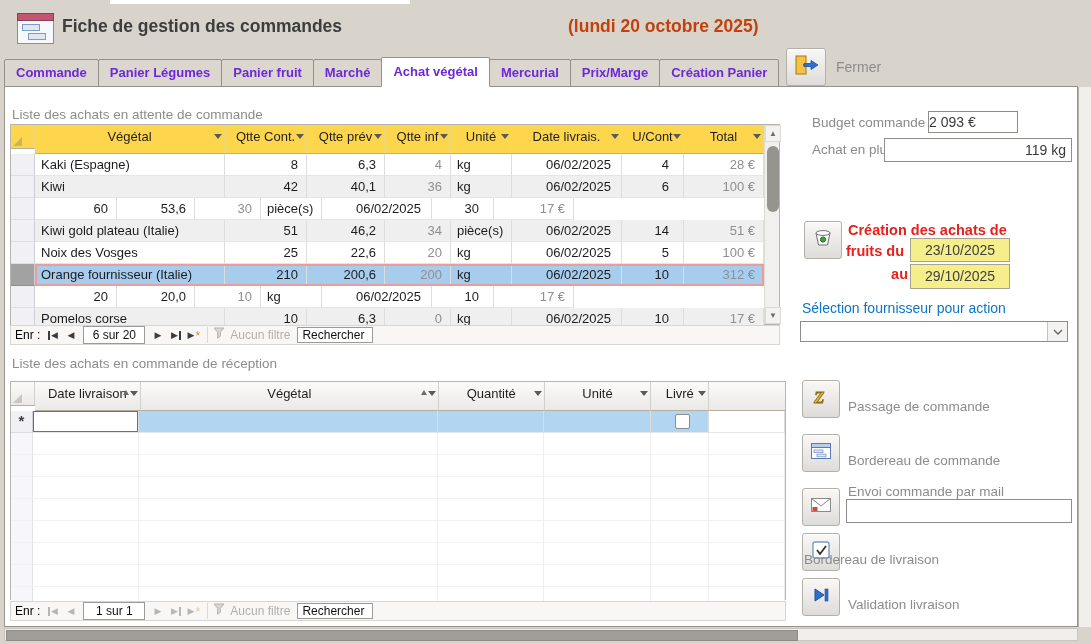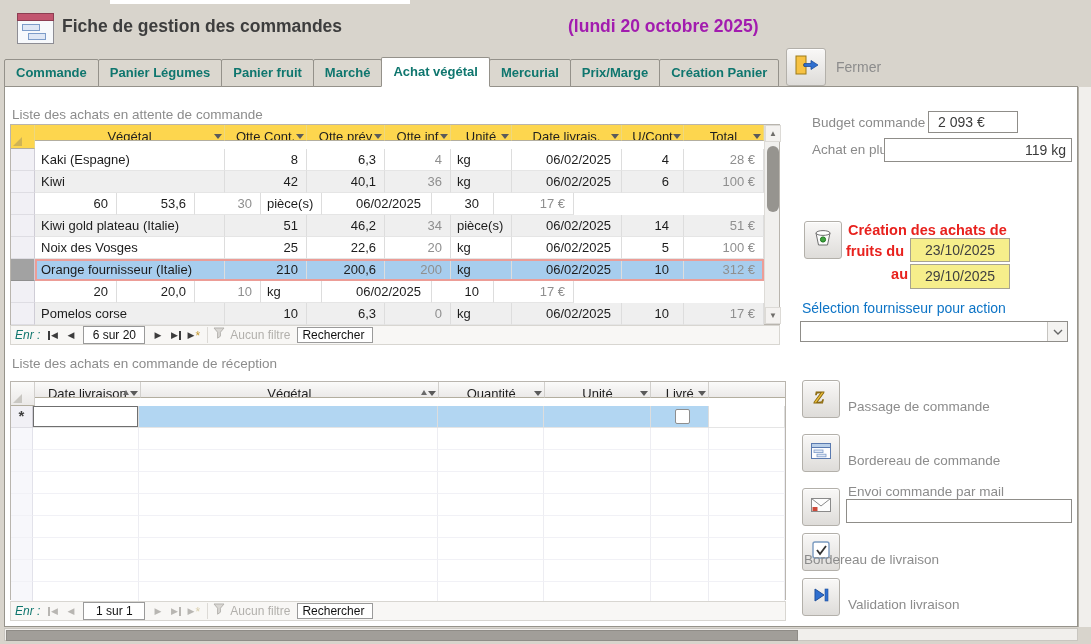--- a/index.html
+++ b/index.html
@@ -6,44 +6,44 @@
   body{
     position:relative;width:1091px;height:644px;overflow:hidden;
     background:#d8d4cc;font-family:"Liberation Sans",sans-serif;
     -webkit-font-smoothing:antialiased;
   }
   .abs{position:absolute;box-sizing:border-box;}
 
   
   .top-strip{left:110px;top:0;width:300px;height:4px;background:#fff;}
   .page-title{left:62px;top:16px;font-size:17.5px;font-weight:bold;color:#3d3d3d;}
-  .page-date{left:568px;top:16px;font-size:17.5px;font-weight:bold;color:#a21caf;}
+  .page-date{left:568px;top:16px;font-size:17.5px;font-weight:bold;color:#c2410c;}
 
   
   .content-panel{left:4px;top:86px;width:1074px;height:541px;background:#fff;border:1px solid #96938b;}
   .tab-bar{left:4px;top:57px;display:flex;align-items:flex-end;height:30px;z-index:3;}
   .tab{box-sizing:border-box;height:28px;line-height:26px;padding:0 11px;background:#dbd7cf;
        border:1px solid #94918a;border-radius:2px 2px 0 0;font-weight:bold;font-size:13px;
-       color:#0f766e;margin-right:-1px;white-space:nowrap;cursor:default;}
+       color:#6d28d9;margin-right:-1px;white-space:nowrap;cursor:default;}
   .tab.active{background:#fff;height:30px;line-height:28px;position:relative;z-index:4;border-bottom:1px solid #fff;}
 
   
   .act-btn{width:38px;height:38px;border:1px solid #b3b0aa;border-radius:3px;
            background:linear-gradient(#f9f8f7,#dedcd9);box-shadow:inset 0 1px 0 #fff;
            display:flex;align-items:center;justify-content:center;cursor:default;}
   .btn-label{font-size:13.5px;color:#8c8c8c;white-space:nowrap;}
 
   
   .section-label{font-size:13.5px;color:#8c8c8c;white-space:nowrap;}
 
   
   .dsheet{background:#fff;border:1px solid #b9b5ae;display:flex;}
   .dgrid{display:flex;flex-direction:column;}
   .dz-row{display:flex;}
-  .hdr-cell{position:relative;box-sizing:border-box;height:16px;line-height:23px;font-size:13px;
+  .hdr-cell{position:relative;box-sizing:border-box;height:29px;line-height:23px;font-size:13px;
             color:#1f1f1f;text-align:center;white-space:nowrap;overflow:hidden;
             background:#fdd64e;border-right:1px solid #eed87e;border-bottom:1px solid #b3ae9f;}
   .hdr-corner{width:24px;height:24px;box-sizing:border-box;background:#fdd64e;
               border-right:1px solid #eed87e;border-bottom:1px solid #b3ae9f;position:relative;}
   .hdr-corner::after{content:'';position:absolute;left:2px;bottom:2px;border-left:9px solid transparent;
               border-bottom:9px solid rgba(120,115,100,.35);}
   .hdr-arrow{position:absolute;right:2px;top:9px;width:0;height:0;
              border-left:4px solid transparent;border-right:4px solid transparent;border-top:5px solid #5a5a5a;}
   .sort-up{position:absolute;right:11px;top:8px;width:0;height:0;
            border-left:3px solid transparent;border-right:3px solid transparent;border-bottom:5px solid #6a6a6a;}
@@ -80,21 +80,21 @@
   .vs-arrow{position:absolute;left:0;width:16px;height:17px;background:#f4f2f0;border:1px solid #dcdad6;
             box-sizing:border-box;color:#6f6d6a;font-size:8px;text-align:center;line-height:15px;}
   .vs-thumb{position:absolute;left:2px;top:21px;width:12px;height:66px;background:#96948f;border-radius:6px;}
   .hscroll{left:4px;top:628px;width:1074px;height:13px;background:#f1efec;border:1px solid #c9c6c0;}
   .h-thumb{position:absolute;left:1px;top:1px;width:790px;height:9px;background:#a19e99;border:1px solid #8f8c87;}
   .winscroll-v{left:1078px;top:87px;width:13px;height:540px;background:#f1efec;border-left:1px solid #b5b1a8;}
 
   
   .recnav{display:flex;align-items:center;background:#f8f7f5;border:1px solid #d8d6d1;
           font-size:12px;color:#222;padding-left:4px;gap:1px;}
-  .nav-prefix{margin-right:3px;color:#0f766e;font-style:italic;}
+  .nav-prefix{margin-right:3px;color:#000000;}
   .nav-btn{display:flex;align-items:center;justify-content:center;width:17px;height:16px;
            font-size:9px;color:#3c3c3c;gap:1px;cursor:default;}
   .nav-btn .bar{width:2px;height:9px;background:currentColor;}
   .nav-btn .star{color:#c59a31;font-size:12px;line-height:8px;margin-top:2px;}
   .recnav.disabled .nav-btn{color:#b8b6b2;}
   .recnav.disabled .nav-btn .star{color:#d9cfae;}
   .nav-pos{width:60px;height:16px;border:1px solid #9a9a9a;background:#fff;text-align:center;
            line-height:16px;margin:0 3px;font-size:12px;color:#111;}
   .nav-sep{width:1px;height:16px;background:#dcdad6;margin:0 4px;}
   .nav-filter{display:flex;align-items:center;gap:4px;color:#b2b0ac;}
@@ -441,21 +441,21 @@
     <span class="nav-filter">
       <span><svg width="13" height="13" viewBox="0 0 13 13">
           <path d="M1,1 h10 l-3.6,4.2 v4 l-2.8,2 v-6 z" fill="#d9d7d3" stroke="#b5b3af"></path>
         </svg></span>
       <span>Aucun filtre</span>
     </span>
     <input class="nav-search" placeholder="Rechercher" style="">
   </div>
 
 <div class="abs field-label" style="left:812px;top:115px;">Budget commande</div>
-<div class="abs field-box" style="left:928px;top:111px;width:90px;height:22px;padding-left:9px;">2 093 €</div>
+<div class="abs field-box" style="left:928px;top:111px;width:90px;height:22px;">2 093 €</div>
 <div class="abs field-label" style="left:812px;top:142px;">Achat en plus</div>
 <div class="abs field-box" style="left:884px;top:138px;width:188px;height:24px;line-height:23px;text-align:right;padding-right:5px;">119 kg</div>
 
 <div class="abs act-btn" style="left:804px;top:221px;">
   <span>
     <svg width="22" height="22" viewBox="0 0 22 22">
       <path d="M4 6 h14 l-2.5 12 h-9 z" fill="#fcfcfc" stroke="#6f6f6f"></path>
       <ellipse cx="11" cy="6" rx="7" ry="2.4" fill="#ffffff" stroke="#6f6f6f"></ellipse>
       <circle cx="11" cy="12.5" r="2.6" fill="#3fa23f" stroke="#1f7a1f"></circle>
     </svg>

